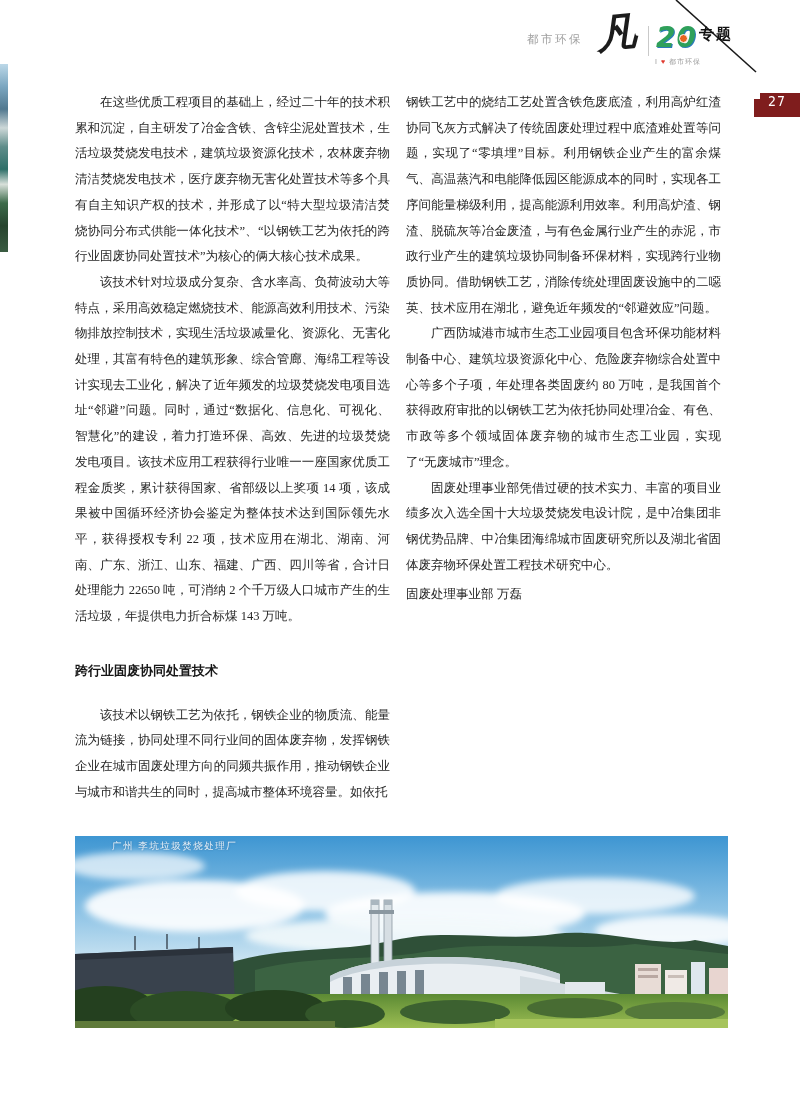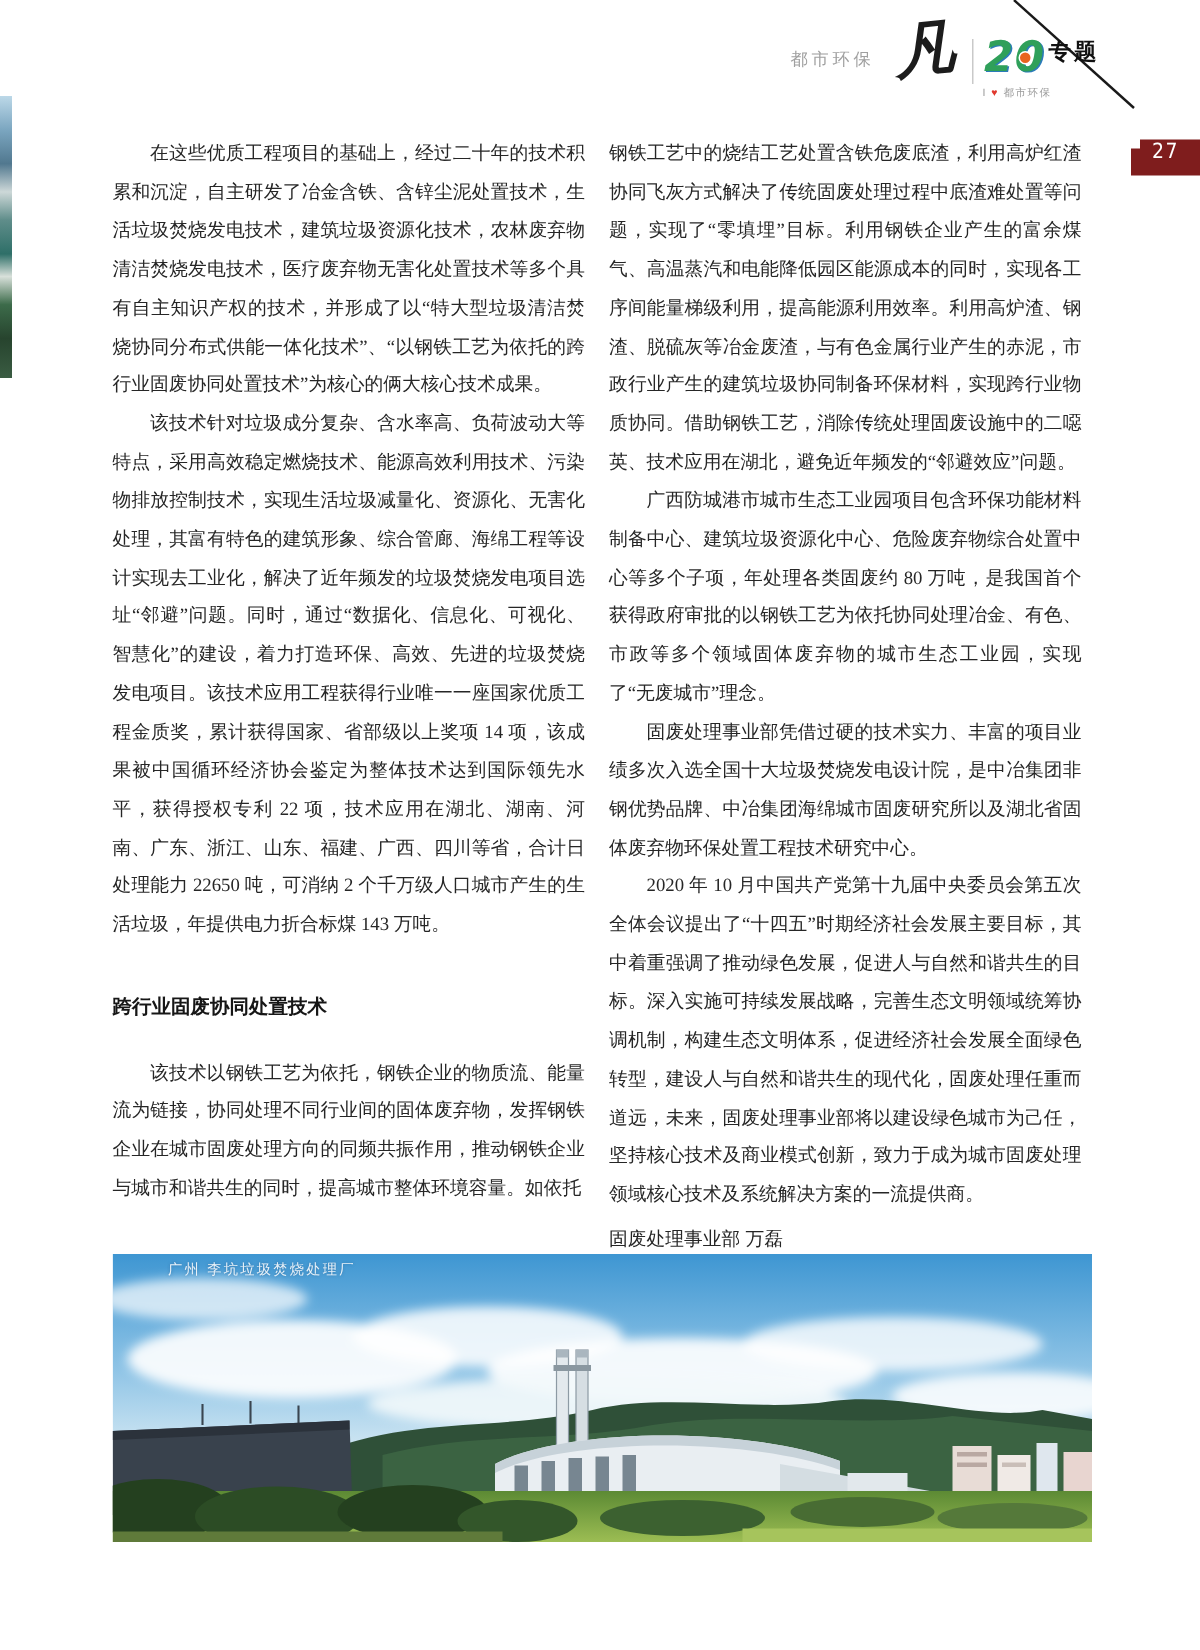--- a/index.html
+++ b/index.html
@@ -157,21 +157,20 @@
     <section class="col">
       <p class="indent">在这些优质工程项目的基础上，经过二十年的技术积累和沉淀，自主研发了冶金含铁、含锌尘泥处置技术，生活垃圾焚烧发电技术，建筑垃圾资源化技术，农林废弃物清洁焚烧发电技术，医疗废弃物无害化处置技术等多个具有自主知识产权的技术，并形成了以“特大型垃圾清洁焚烧协同分布式供能一体化技术”、“以钢铁工艺为依托的跨行业固废协同处置技术”为核心的俩大核心技术成果。</p>
       <p class="indent">该技术针对垃圾成分复杂、含水率高、负荷波动大等特点，采用高效稳定燃烧技术、能源高效利用技术、污染物排放控制技术，实现生活垃圾减量化、资源化、无害化处理，其富有特色的建筑形象、综合管廊、海绵工程等设计实现去工业化，解决了近年频发的垃圾焚烧发电项目选址“邻避”问题。同时，通过“数据化、信息化、可视化、智慧化”的建设，着力打造环保、高效、先进的垃圾焚烧发电项目。该技术应用工程获得行业唯一一座国家优质工程金质奖，累计获得国家、省部级以上奖项 14 项，该成果被中国循环经济协会鉴定为整体技术达到国际领先水平，获得授权专利 22 项，技术应用在湖北、湖南、河南、广东、浙江、山东、福建、广西、四川等省，合计日处理能力 22650 吨，可消纳 2 个千万级人口城市产生的生活垃圾，年提供电力折合标煤 143 万吨。</p>
       <h3 class="second">跨行业固废协同处置技术</h3>
       <p class="indent">该技术以钢铁工艺为依托，钢铁企业的物质流、能量流为链接，协同处理不同行业间的固体废弃物，发挥钢铁企业在城市固废处理方向的同频共振作用，推动钢铁企业与城市和谐共生的同时，提高城市整体环境容量。如依托</p>
     </section>
     <section class="col">
       <p>钢铁工艺中的烧结工艺处置含铁危废底渣，利用高炉红渣协同飞灰方式解决了传统固废处理过程中底渣难处置等问题，实现了“零填埋”目标。利用钢铁企业产生的富余煤气、高温蒸汽和电能降低园区能源成本的同时，实现各工序间能量梯级利用，提高能源利用效率。利用高炉渣、钢渣、脱硫灰等冶金废渣，与有色金属行业产生的赤泥，市政行业产生的建筑垃圾协同制备环保材料，实现跨行业物质协同。借助钢铁工艺，消除传统处理固废设施中的二噁英、技术应用在湖北，避免近年频发的“邻避效应”问题。</p>
       <p class="indent">广西防城港市城市生态工业园项目包含环保功能材料制备中心、建筑垃圾资源化中心、危险废弃物综合处置中心等多个子项，年处理各类固废约 80 万吨，是我国首个获得政府审批的以钢铁工艺为依托协同处理冶金、有色、市政等多个领域固体废弃物的城市生态工业园，实现了“无废城市”理念。</p>
       <p class="indent">固废处理事业部凭借过硬的技术实力、丰富的项目业绩多次入选全国十大垃圾焚烧发电设计院，是中冶集团非钢优势品牌、中冶集团海绵城市固废研究所以及湖北省固体废弃物环保处置工程技术研究中心。</p>
-      <p class="indent">2020 年 10 月中国共产党第十九届中央委员会第五次全体会议提出了“十四五”时期经济社会发展主要目标，其中着重强调了推动绿色发展，促进人与自然和谐共生的目标。深入实施可持续发展战略，完善生态文明领域统筹协调机制，构建生态文明体系，促进经济社会发展全面绿色转型，建设人与自然和谐共生的现代化，固废处理任重而道远，未来，固废处理事业部将以建设绿色城市为己任，坚持核心技术及商业模式创新，致力于成为城市固废处理领域核心技术及系统解决方案的一流提供商。</p>
       <p class="byline">固废处理事业部 万磊</p>
     </section>
   </main>
 
   <figure class="photo">
     <svg width="653" height="192" viewBox="0 0 653 192">
       <defs>
         <linearGradient id="sky" x1="0" y1="0" x2="0" y2="1">
           <stop offset="0" stop-color="#3e96d2"></stop>
           <stop offset="0.55" stop-color="#8fc4e6"></stop>

